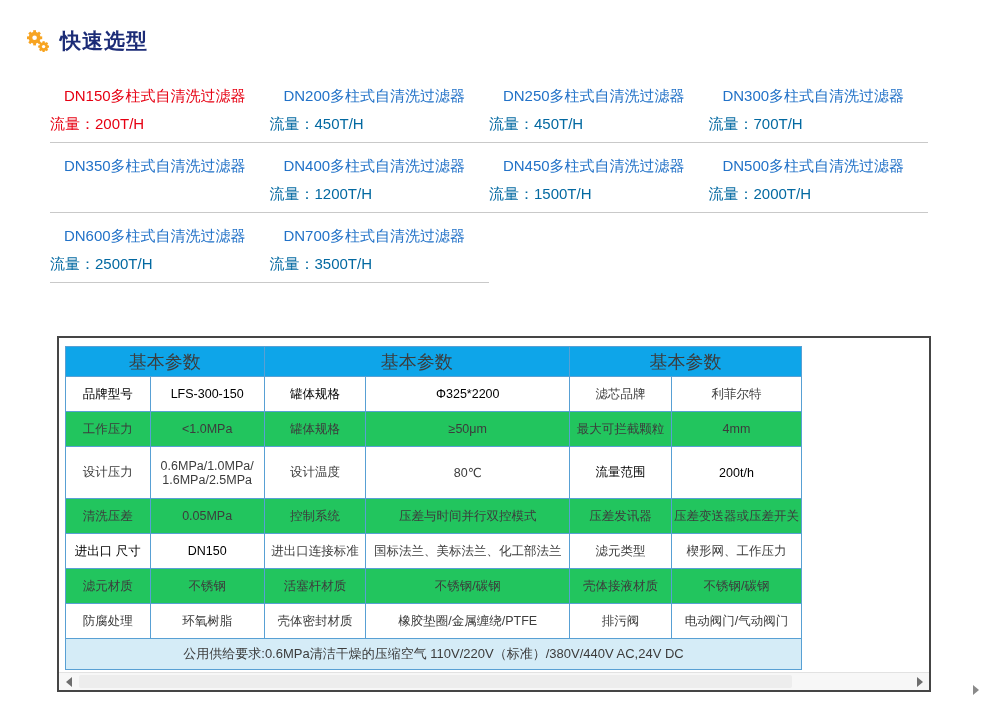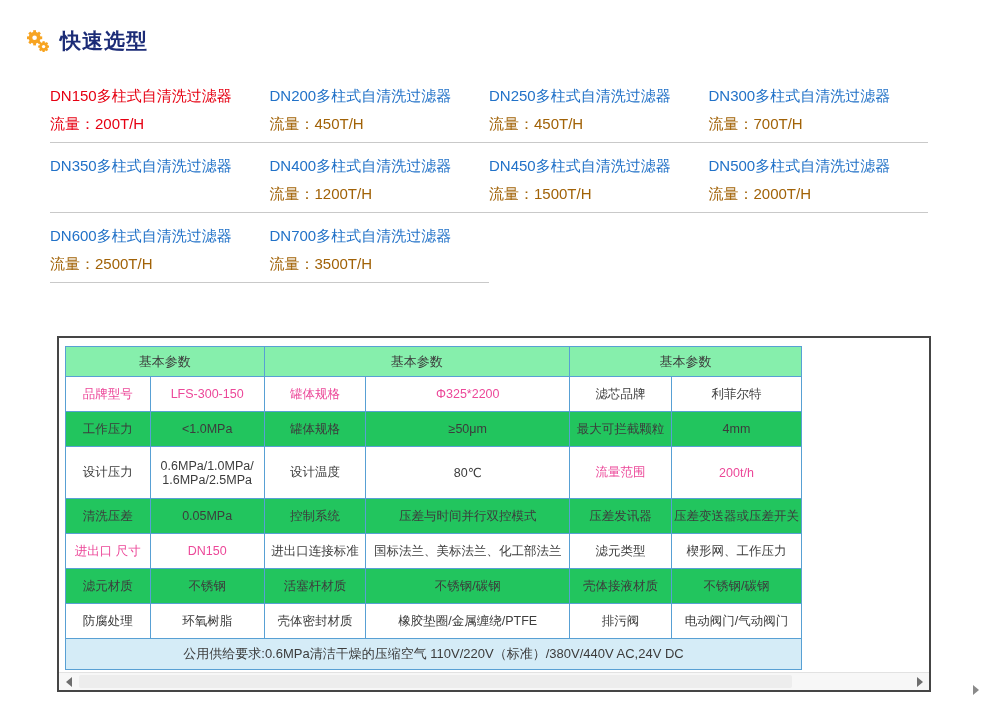--- a/index.html
+++ b/index.html
@@ -13,43 +13,43 @@
   .page-title{font-size:21px;font-weight:bold;color:#1c2c77;letter-spacing:1px;}
   
   .links-grid{
     position:absolute;left:50px;top:86px;width:878px;
     display:grid;grid-template-columns:repeat(4,1fr);
   }
   .link-cell{
     padding:2px 10px 11px 0;border-bottom:1px solid #c9c9c9;margin-bottom:13px;
     font-size:15px;line-height:15px;cursor:pointer;
   }
-  .link-cell .link-title{display:block;margin-bottom:13px;color:#2272c8;}
-  .link-cell .link-flow{display:block;color:#a16207;}
+  .link-cell .link-title{display:block;margin-bottom:13px;color:#2272c8;text-align:center;}
+  .link-cell .link-flow{display:block;color:#0369a1;}
   .link-cell.active .link-title,.link-cell.active .link-flow{color:#e60012;}
   
   .table-frame{
     position:absolute;left:57px;top:336px;width:874px;height:356px;
     border:2px solid #454545;background:#ffffff;box-sizing:border-box;
   }
   table.spec{
     position:absolute;left:6px;top:8px;width:737px;
     border-collapse:collapse;table-layout:fixed;
   }
   table.spec td{
     border:1px solid #58a0d4;text-align:center;vertical-align:middle;
     font-size:12.5px;color:#3c3c3c;padding:2px 2px;
     overflow-wrap:anywhere;
   }
   table.spec thead tr{height:30px;}
-  table.spec thead td{background:#86efac;font-size:13px;}
+  table.spec thead td{background:#0ea5e9;font-size:18px;}
   table.spec tbody tr{height:35px;}
   table.spec tbody tr:nth-child(3){height:52px;}
   table.spec tbody tr.alt td{background:#22c55e;}
-  table.spec td.red{color:#ec4899;}
+  table.spec td.red{color:#000000;}
   table.spec tfoot tr{height:31px;}
   table.spec tfoot td{background:#d5ecf7;font-size:13px;}
   
   .hscrollbar{
     position:absolute;left:0;right:0;bottom:0;height:17px;
     background:#f7f7f7;border-top:1px solid #e2e2e2;
   }
   .hscrollbar .sb-arrow{position:absolute;top:0;width:16px;height:16px;}
   .hscrollbar .sb-arrow.left{left:2px;}
   .hscrollbar .sb-arrow.right{right:2px;}

